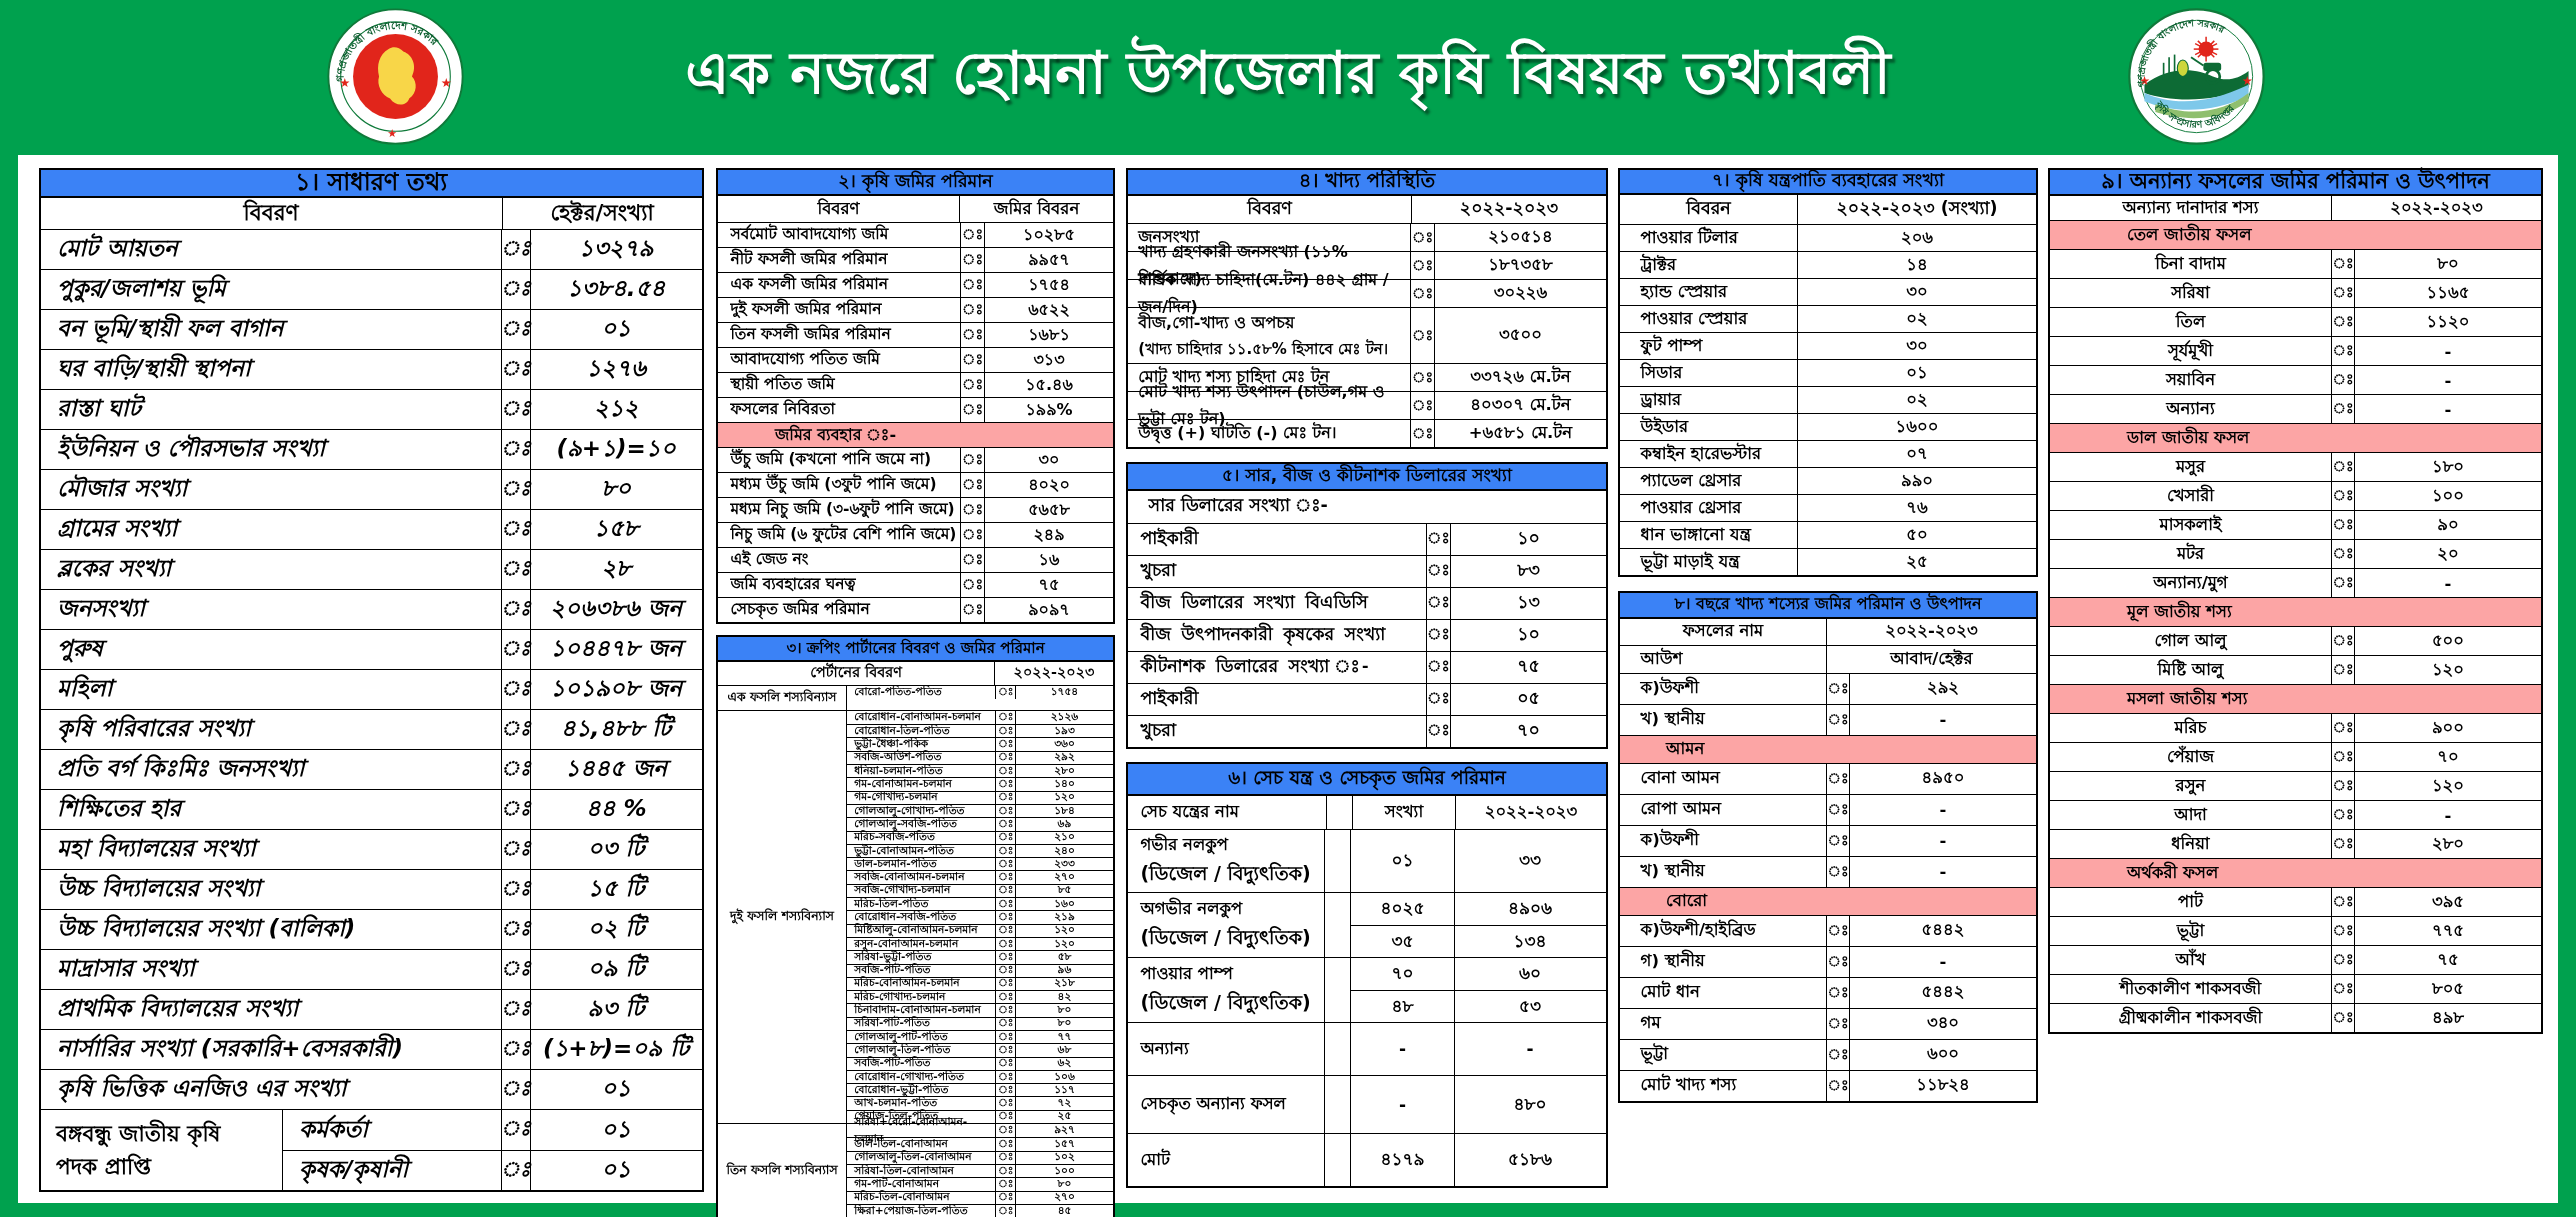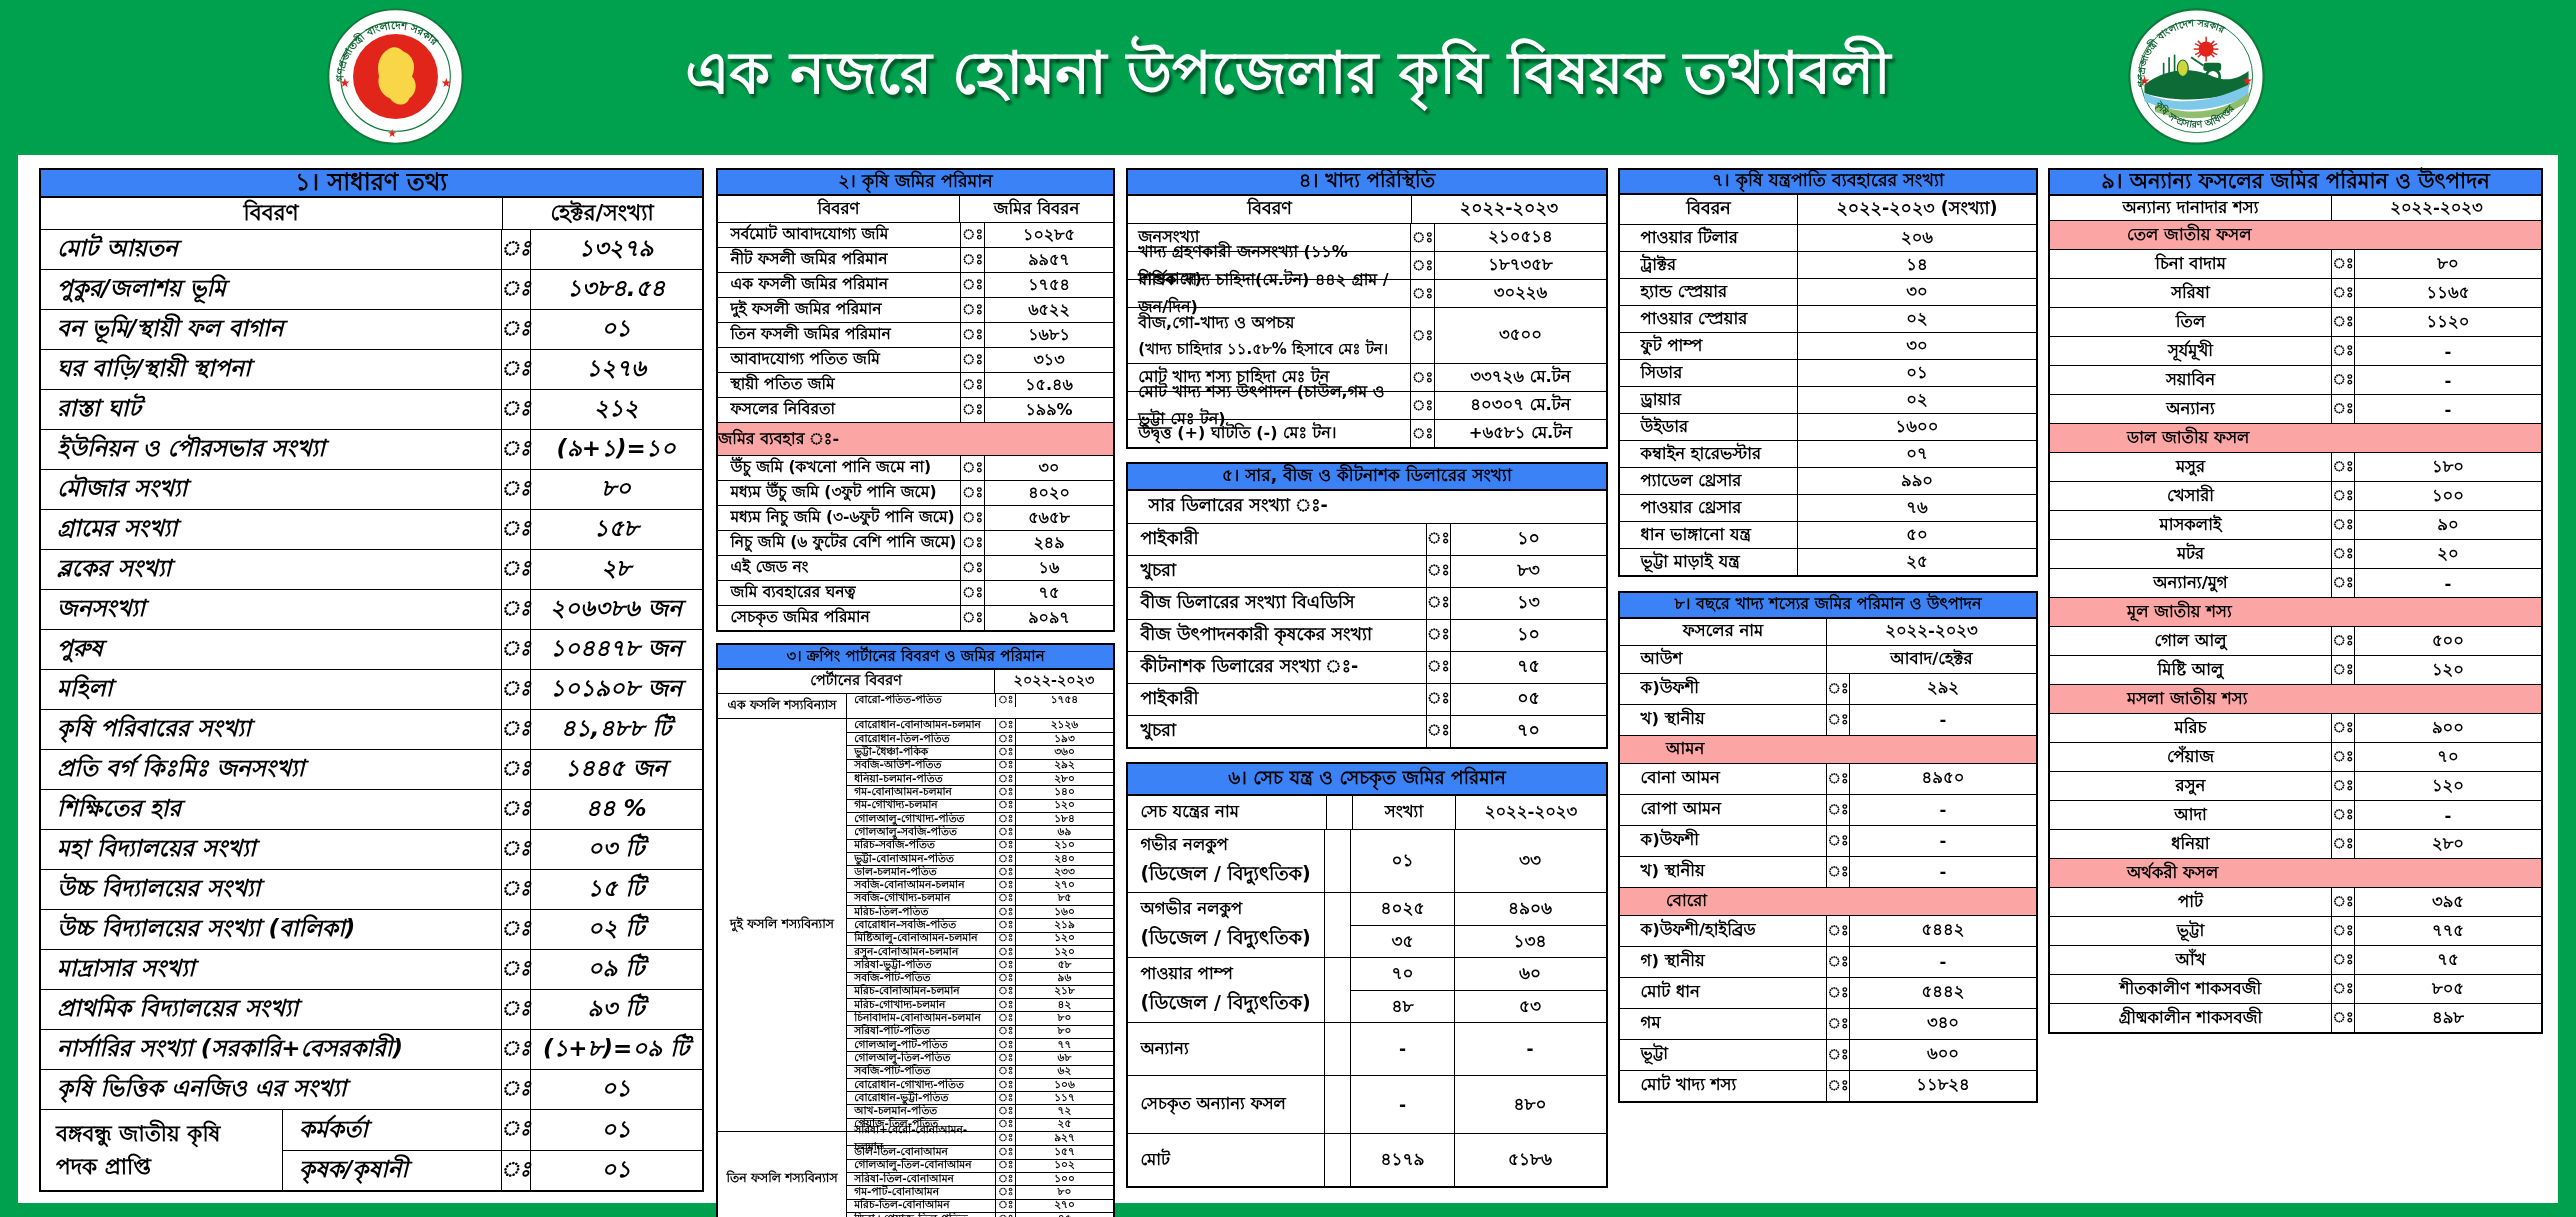--- a/index.html
+++ b/index.html
@@ -58,21 +58,21 @@
 
   
   #sec2 .sec-title { height: 26px; font-size: 17.5px; }
   #sec2 .hrow { height: 26px; font-size: 16.5px; }
   #sec2 .hcell.lblh { flex: 1; }
   #sec2 .hcell.valh { width: 154px; border-left: 1.5px solid #000; }
   #sec2 .row { height: 25px; font-size: 15.5px; }
   #sec2 .lbl { padding-left: 12.4px; }
   #sec2 .colon { width: 24px; font-size: 14.4px; }
   #sec2 .val { width: 129px; font-size: 16px; }
-  #sec2 .bar { height: 33px; font-size: 16px; }
+  #sec2 .bar { height: 25px; font-size: 16px; padding-left: 57px; }
 
   
   #sec3 { margin-top: 10.3px; }
   #sec3 .sec-title { height: 25px; font-size: 15px; }
   #sec3 .hrow { height: 23px; font-size: 14.4px; }
   #sec3 .hcell.lblh { flex: 1; }
   #sec3 .hcell.valh { width: 119px; border-left: 1px solid #000; }
   .g3 { display: flex; }
   .gname { width: 129px; border-right: 1px solid #000; display: flex; align-items: center; justify-content: center; font-weight: bold; font-size: 12.4px; text-align: center; padding: 2.1px; }
   .g3rows { flex: 1; display: flex; flex-direction: column; }
@@ -92,21 +92,21 @@
   #sec4 .lbl { padding-left: 10.3px; }
   #sec4 .l2 { font-size: 15px; }
   #sec4 .colon { width: 24px; font-size: 14.4px; }
   #sec4 .val { width: 172px; font-size: 16.5px; }
 
   
   #sec5 { margin-top: 12.4px; }
   #sec5 .sec-title { height: 27px; font-size: 17px; }
   #sec5 .row { height: 32px; font-size: 17.5px; }
   #sec5 .row.wide { padding-left: 20.6px; align-items: center; font-weight: bold; }
-  #sec5 .lbl { padding-left: 12.4px; }
+  #sec5 .lbl { padding-left: 12.4px; font-family: Liberation Mono, monospace; }
   #sec5 .colon { width: 24px; font-size: 15.5px; }
   #sec5 .val { width: 156px; font-size: 17.5px; }
 
   
   #sec6 { margin-top: 13.4px; }
   #sec6 .sec-title { height: 32px; font-size: 18.5px; }
   #sec6 .hrow { height: 33px; font-size: 16.5px; }
   #sec6 .h.l { flex: 1; display: flex; align-items: center; padding-left: 12.4px; font-weight: bold; }
   .gap6 { width: 26px; border-left: 1.5px solid #000; }
   #sec6 .h.n { width: 103px; border-left: 1.5px solid #000; display: flex; align-items: center; justify-content: center; font-weight: bold; }

